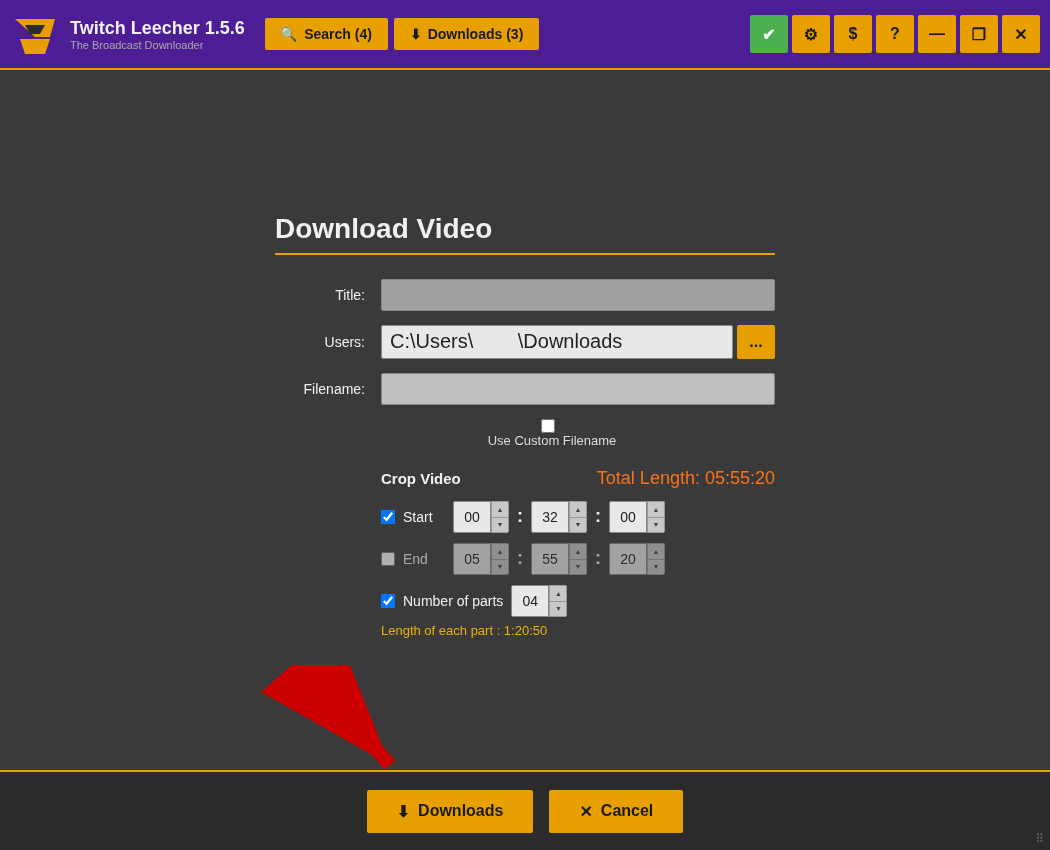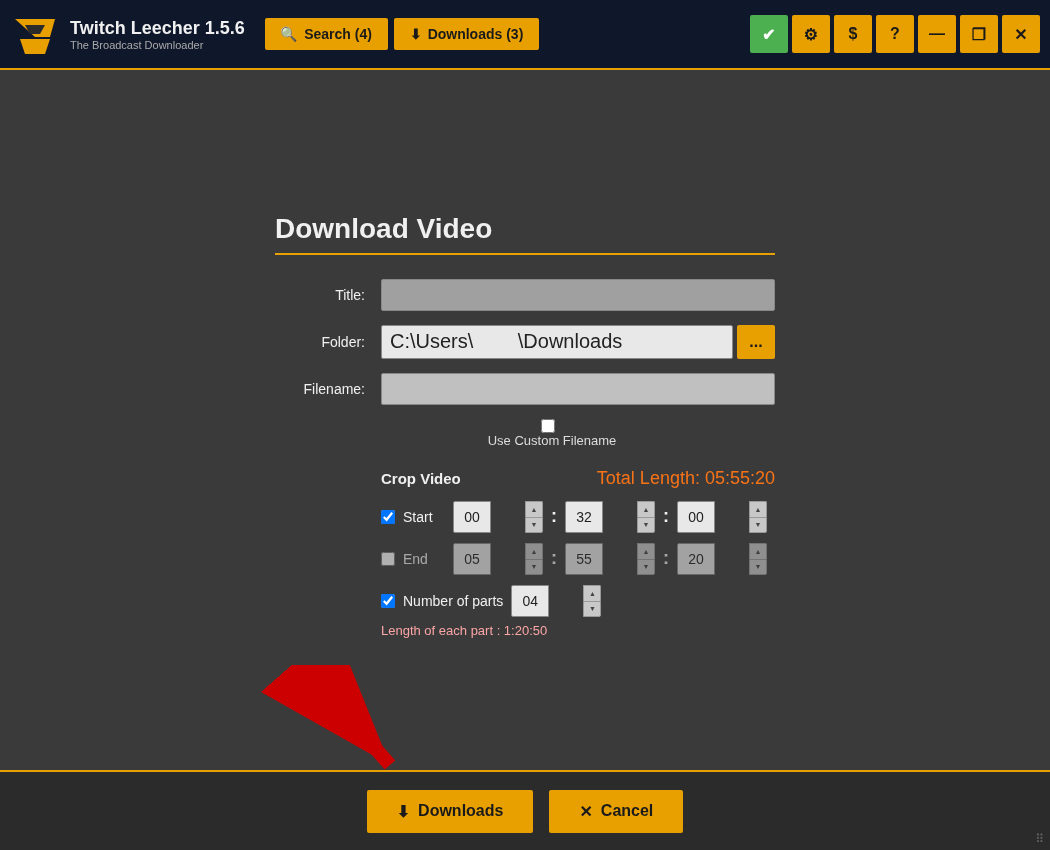--- a/index.html
+++ b/index.html
@@ -7,21 +7,21 @@
       width: 1050px;
       height: 850px;
       background: #3a3a3a;
       font-family: 'Segoe UI', Arial, sans-serif;
       color: #f0f0f0;
       overflow: hidden;
     }
 
     
     #titlebar {
-      background: #0f172a;
+      background: #4c1d95;
       height: 70px;
       display: flex;
       align-items: center;
       padding: 0 10px;
       border-bottom: 2px solid #e8a000;
     }
     #logo {
       width: 50px;
       height: 50px;
       margin-right: 10px;
@@ -227,21 +227,20 @@
     }
     .time-separator {
       font-size: 18px;
       font-weight: bold;
       color: #f0f0f0;
     }
 
     .spinner-group {
       display: flex;
       align-items: center;
-      gap: 34px;
     }
     .spinner-input {
       background: #e8e8e8;
       border: 1px solid #888;
       color: #222;
       width: 38px;
       height: 32px;
       text-align: center;
       font-size: 14px;
       border-radius: 2px 0 0 2px;
@@ -288,21 +287,21 @@
       width: 14px;
       height: 14px;
     }
     .parts-label {
       font-size: 14px;
       color: #f0f0f0;
     }
 
     #part-length {
       font-size: 13px;
-      color: #fca5a5;
+      color: #eab308;
     }
 
     
     #bottom-bar {
       background: #2b2b2b;
       height: 80px;
       border-top: 2px solid #e8a000;
       display: flex;
       align-items: center;
       justify-content: center;
@@ -377,21 +376,21 @@
     <div id="dialog-title">Download Video</div>
     <div class="title-divider"></div>
 
     <div class="form-row">
       <div class="form-label">Title:</div>
       <input class="form-input blurred" type="text" value="" style="background: rgb(160, 160, 160);">
     </div>
 
 
     <div class="form-row">
-      <div class="form-label">Folder:</div>
+      <div class="form-label">Users:</div>
       <div class="folder-row">
         <input class="folder-input" type="text" value="C:\Users\        \Downloads" style="">
         <button class="folder-btn">...</button>
       </div>
     </div>
 
     <div class="form-row">
       <div class="form-label">Filename:</div>
       <input class="form-input" type="text" value="" style="background: rgb(192, 192, 192); width: 100%;">
     </div>

